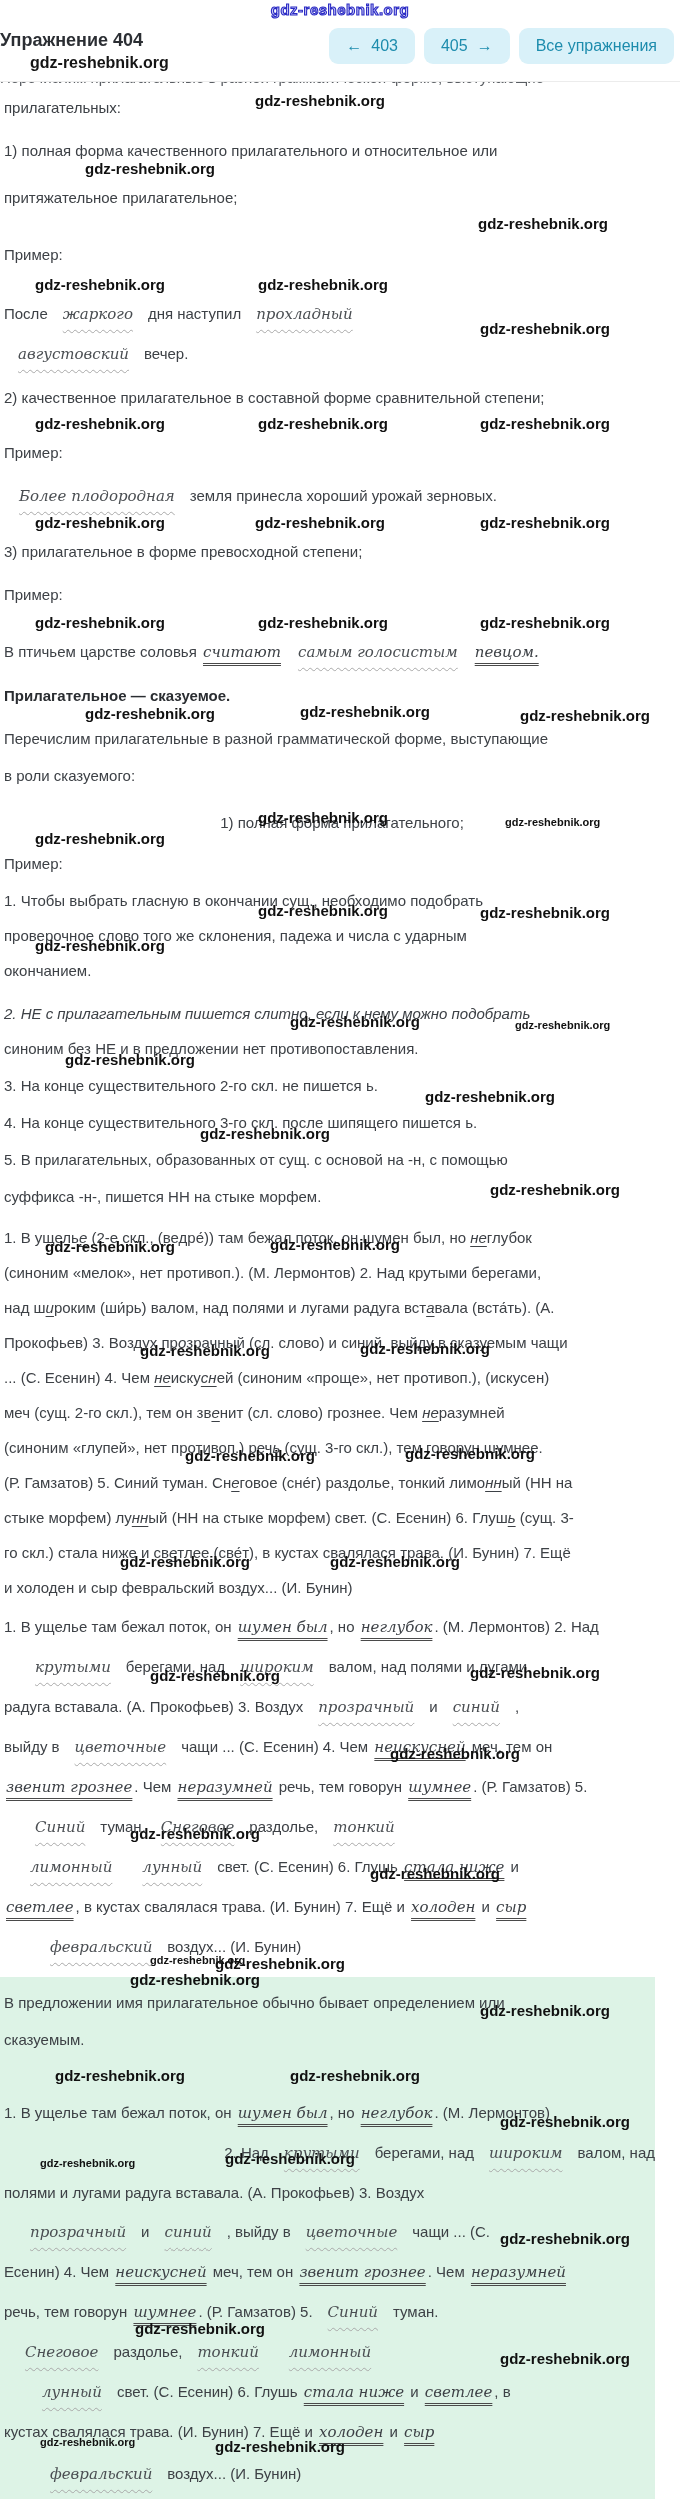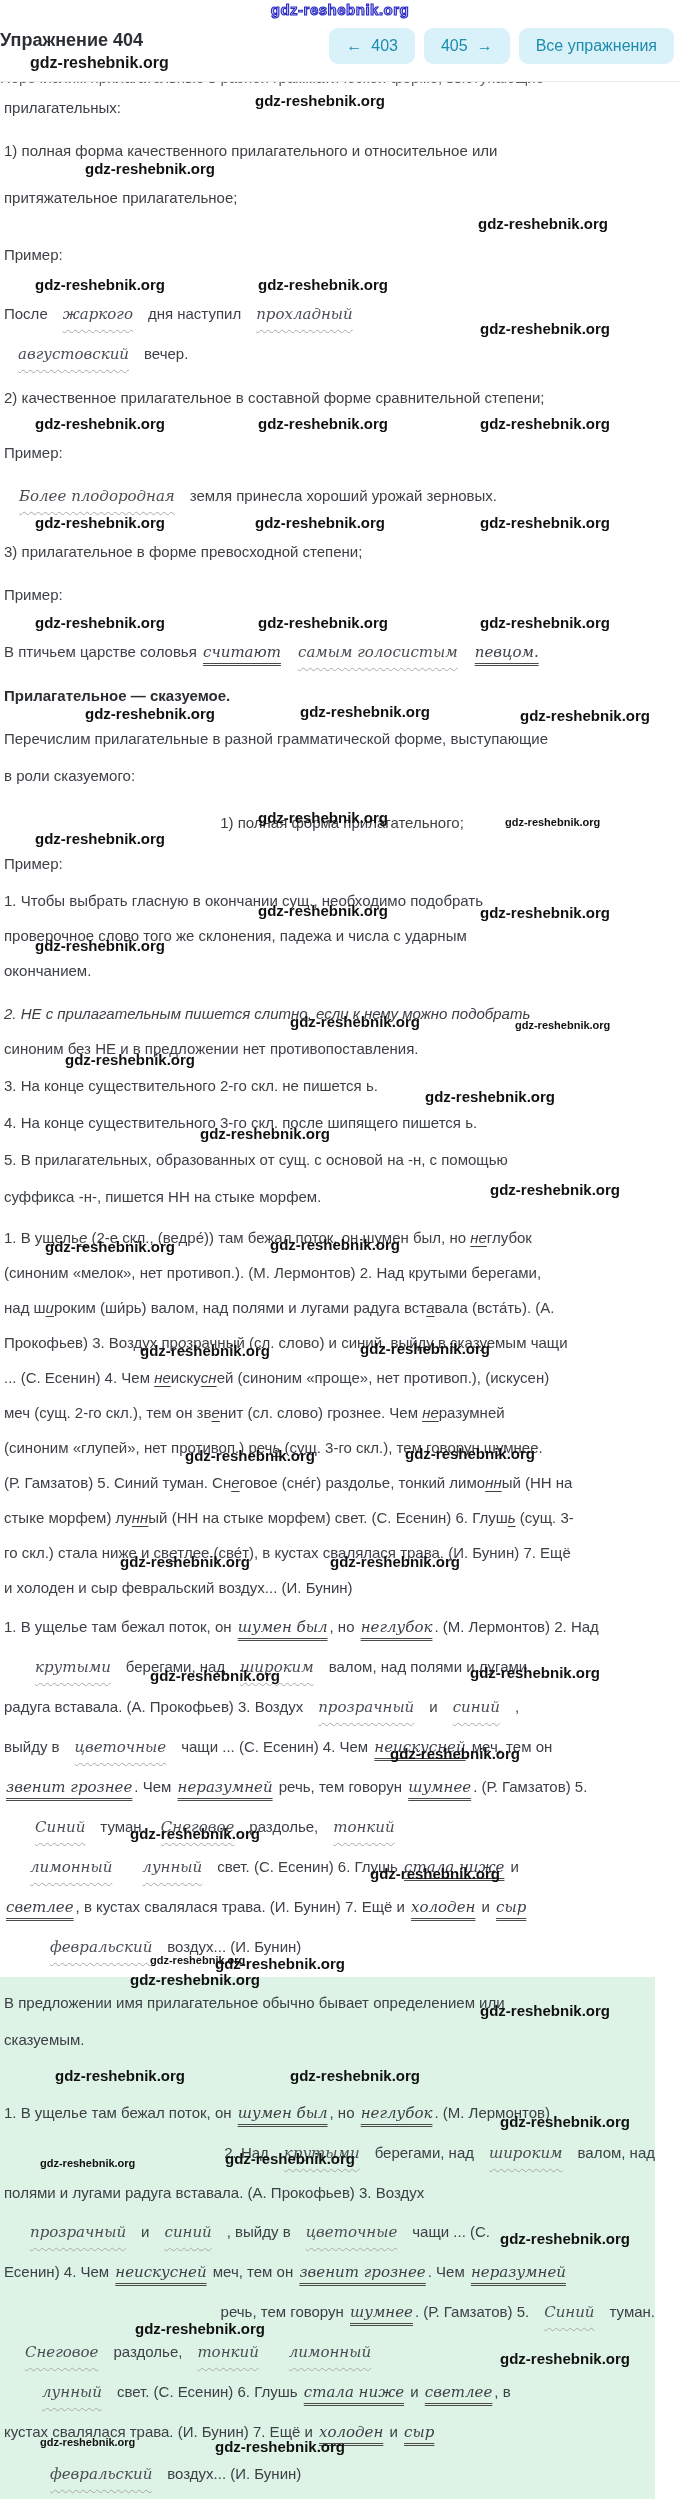--- a/index.html
+++ b/index.html
@@ -157,20 +157,20 @@
         <div class="line" style="margin-top: 2px;"><span class="sg-n">сказуемым.</span><span class="wm" style="left: 480px; top: -20px;">gdz-reshebnik.org</span></div>
         <div class="wmrow" style="margin-top: 10px;">
           <span class="wm" style="left: 55px; top: 0px;">gdz-reshebnik.org</span>
           <span class="wm" style="left: 290px; top: 0px;">gdz-reshebnik.org</span>
         </div>
         <div class="line" style="margin-top: 8px;"><span class="sg-n">1. В ущелье там бежал поток, он </span><span class="sg-id">шумен был</span><span class="sg-n">, но </span><span class="sg-id">неглубок</span><span class="sg-n">. (М. Лермонтов)</span><span class="wm" style="left: 500px; top: 18px;">gdz-reshebnik.org</span></div>
         <div class="line" style="margin-top: 4px; text-align: right;"><span class="sg-n">2. Над</span><span class="sg-iw">крутыми</span><span class="sg-n">берегами, над</span><span class="sg-iw">широким</span><span class="sg-n">валом, над</span><span class="wm small" style="left: 40px; top: 19px;">gdz-reshebnik.org</span><span class="wm" style="left: 225px; top: 15px;">gdz-reshebnik.org</span></div>
         <div class="line" style="margin-top: 4px;"><span class="sg-n">полями и лугами радуга вставала. (А. Прокофьев) 3. Воздух</span></div>
         <div class="line" style="margin-top: 4px; padding-left: 15px;"><span class="sg-iw">прозрачный</span><span class="sg-n">и</span><span class="sg-iw">синий</span><span class="sg-n">, выйду в</span><span class="sg-iw">цветочные</span><span class="sg-n">чащи ... (С.</span><span class="wm" style="left: 500px; top: 16px;">gdz-reshebnik.org</span></div>
         <div class="line" style="margin-top: 4px;"><span class="sg-n">Есенин) 4. Чем </span><span class="sg-id">неискусней</span><span class="sg-n"> меч, тем он </span><span class="sg-id">звенит грознее</span><span class="sg-n">. Чем </span><span class="sg-id">неразумней</span></div>
-        <div class="line" style="margin-top: 4px; text-align: right;"><span class="sg-n">речь, тем говорун </span><span class="sg-id">шумнее</span><span class="sg-n">. (Р. Гамзатов) 5.</span><span class="sg-iw">Синий</span><span class="sg-n">туман.</span></div>
+        <div class="line" style="margin-top: 4px;"><span class="sg-n">речь, тем говорун </span><span class="sg-id">шумнее</span><span class="sg-n">. (Р. Гамзатов) 5.</span><span class="sg-iw">Синий</span><span class="sg-n">туман.</span></div>
         <div class="line" style="margin-top: 4px; padding-left: 10px;"><span class="sg-iw">Снеговое</span><span class="sg-n">раздолье,</span><span class="sg-iw">тонкий</span><span class="sg-iw">лимонный</span><span class="wm" style="left: 135px; top: -14px;">gdz-reshebnik.org</span><span class="wm" style="left: 500px; top: 16px;">gdz-reshebnik.org</span></div>
         <div class="line" style="margin-top: 4px; padding-left: 27px;"><span class="sg-iw">лунный</span><span class="sg-n">свет. (С. Есенин) 6. Глушь </span><span class="sg-id">стала ниже</span><span class="sg-n"> и </span><span class="sg-id">светлее</span><span class="sg-n">, в</span></div>
         <div class="line" style="margin-top: 4px;"><span class="sg-n">кустах свалялася трава. (И. Бунин) 7. Ещё и </span><span class="sg-id">холоден</span><span class="sg-n"> и </span><span class="sg-id">сыр</span><span class="wm small" style="left: 40px; top: 19px;">gdz-reshebnik.org</span><span class="wm" style="left: 215px; top: 24px;">gdz-reshebnik.org</span></div>
         <div class="line" style="margin-top: 6px; padding-left: 35px;"><span class="sg-iw">февральский</span><span class="sg-n">воздух... (И. Бунин)</span></div>
       </div>
     </div>
 </div>
 
 </body></html>

